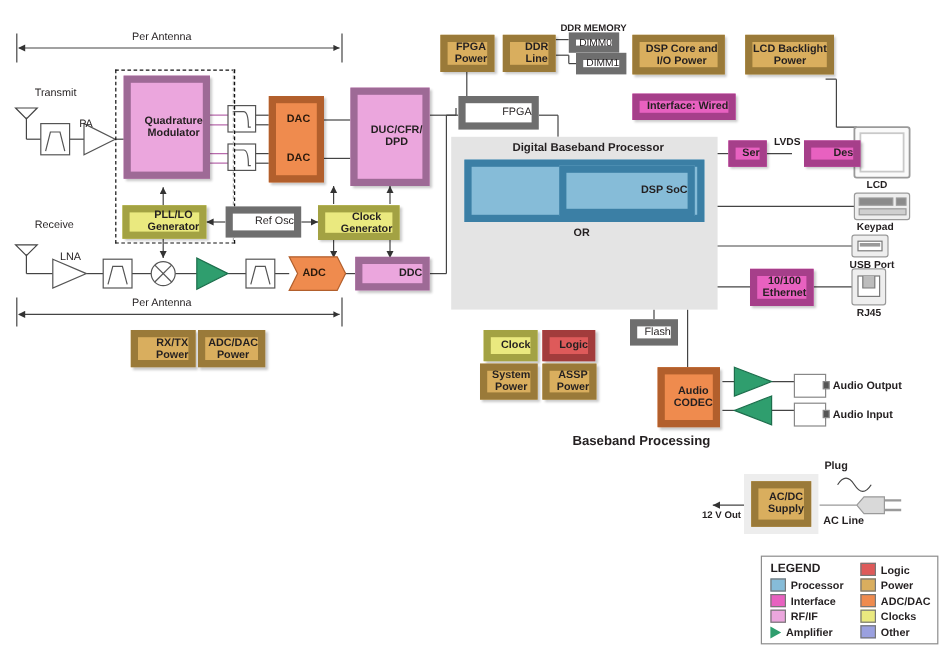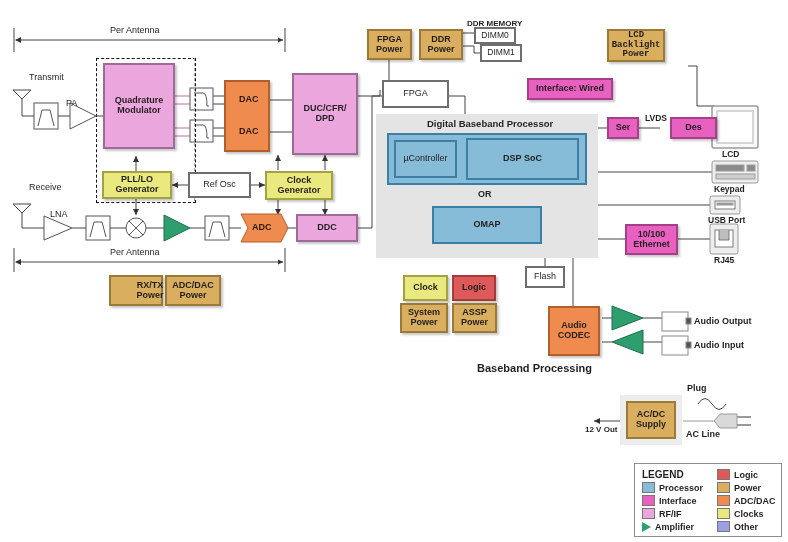--- a/index.html
+++ b/index.html
@@ -2,22 +2,22 @@
 <html><head>
 <meta charset="utf-8">
 <style>
   html,body{margin:0;padding:0;background:#ffffff;}
   body{width:788px;height:542px;position:relative;overflow:hidden;
        font-family:"Liberation Sans","DejaVu Sans",sans-serif;color:#231f20;}
   #stage{position:absolute;left:0;top:0;width:788px;height:542px;}
   svg#wires{position:absolute;left:0;top:0;width:788px;height:542px;pointer-events:none;}
 
   .blk{position:absolute;box-sizing:border-box;display:flex;align-items:center;
-       justify-content:center;text-align:center;line-height:1.08;
-       font-weight:bold;font-size:9px;border:2px solid #737373;z-index:3;}
+       justify-content:flex-end;text-align:center;line-height:1.08;
+       font-weight:bold;font-size:9px;border:6px solid #737373;z-index:3;}
   .lbl{position:absolute;font-size:9px;line-height:1.1;z-index:4;white-space:nowrap;}
   .lbl.b{font-weight:bold;}
   .ctr{text-align:center;}
 
   
   .c-rfif{background:#eba6dd;border-color:#9e6a96;}
   .c-iface{background:#e861c0;border-color:#a63f8a;}
   .c-proc{background:#86bcd8;border-color:#3b7fa5;}
   .c-power{background:#d9ae5e;border-color:#9a7a39;}
   .c-adcdac{background:#ef8b4e;border-color:#b25f2c;}
@@ -329,53 +329,51 @@
     <span style="white-space:pre-line;">ADC/DAC
 Power</span>
   </div>
 
   <div class="blk c-power shadowed" style="left:367px;top:29px;width:45px;height:31px;">
     <span style="white-space:pre-line;">FPGA
 Power</span>
   </div>
   <div class="blk c-power shadowed" style="left:419px;top:29px;width:44px;height:31px;">
     <span style="white-space:pre-line;">DDR
-Power</span>
+Line</span>
   </div>
   <div class="blk c-white" style="left:474px;top:27px;width:42px;height:17px;font-size:8.5px;">
     <span>DIMM0</span>
   </div>
   <div class="blk c-white" style="left:480px;top:44px;width:42px;height:18px;font-size:8.5px;">
     <span>DIMM1</span>
   </div>
 
-  <div class="blk c-power shadowed" style="left:607px;top:29px;width:58px;height:33px;font-family:Liberation Mono, monospace;">
+  <div class="blk c-power shadowed" style="left:527px;top:29px;width:77px;height:33px;">
+    <span style="white-space:pre-line;">DSP Core and
+I/O Power</span>
+  </div>
+  <div class="blk c-power shadowed" style="left:621px;top:29px;width:74px;height:33px;">
     <span style="white-space:pre-line;">LCD Backlight
 Power</span>
   </div>
 
   <div class="blk c-white" style="left:382px;top:80px;width:67px;height:28px;font-size:9px;">
     <span>FPGA</span>
   </div>
 
   <div class="blk c-iface shadowed" style="left:527px;top:78px;width:86px;height:22px;font-size:9px;">
     <span>Interface: Wired</span>
   </div>
 
   <div class="lbl b" style="left:427px;top:119px;font-size:9.5px;">Digital Baseband Processor</div>
 
   <div class="blk c-proc" style="left:387px;top:133px;width:200px;height:52px;border-color:#3b7fa5;"></div>
-  <div class="blk c-proc" style="left:394px;top:140px;width:63px;height:38px;font-size:9px;font-weight:normal;">
-    <span>µController</span>
-  </div>
   <div class="blk c-proc" style="left:466px;top:138px;width:113px;height:42px;">
     <span>DSP SoC</span>
-  </div>
-  <div class="blk c-proc" style="left:432px;top:206px;width:110px;height:38px;">
-    <span>OMAP</span>
   </div>
 
   <div class="blk c-iface shadowed" style="left:607px;top:117px;width:32px;height:22px;">
     <span>Ser</span>
   </div>
   <div class="blk c-iface shadowed" style="left:670px;top:117px;width:47px;height:22px;">
     <span>Des</span>
   </div>
   <div class="blk c-iface shadowed" style="left:625px;top:224px;width:53px;height:31px;">
     <span style="white-space:pre-line;">10/100

